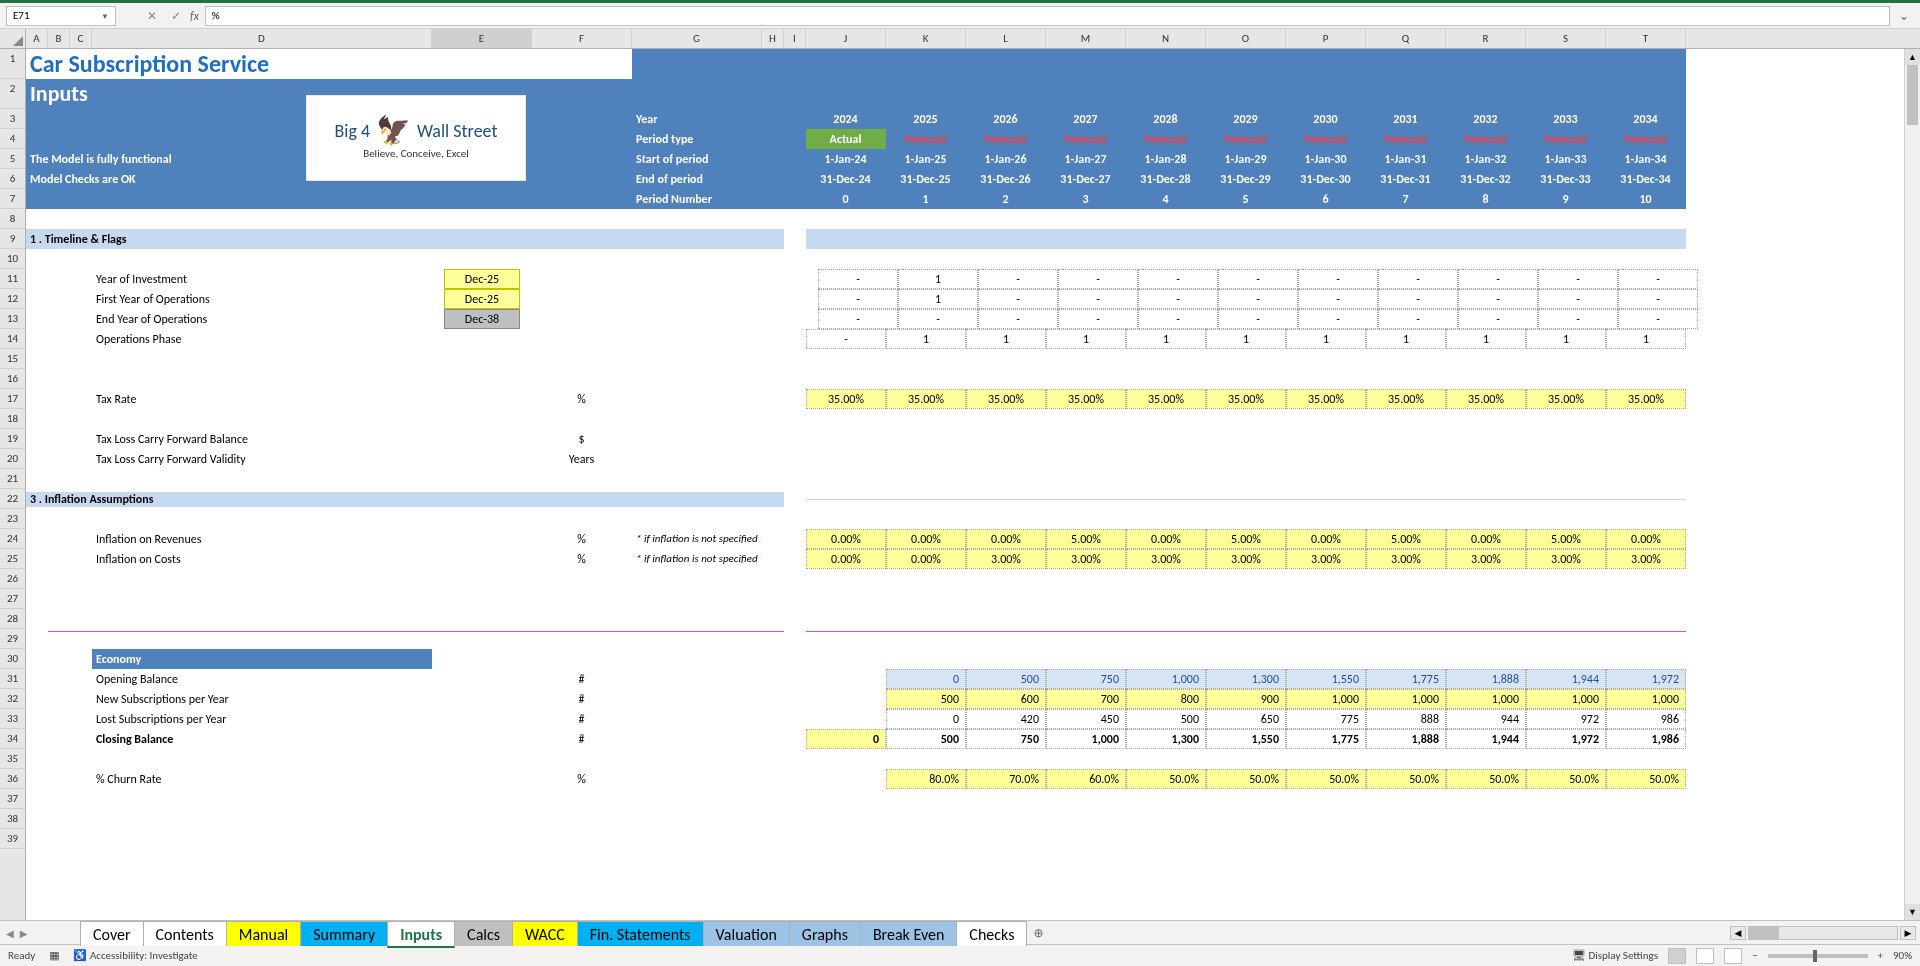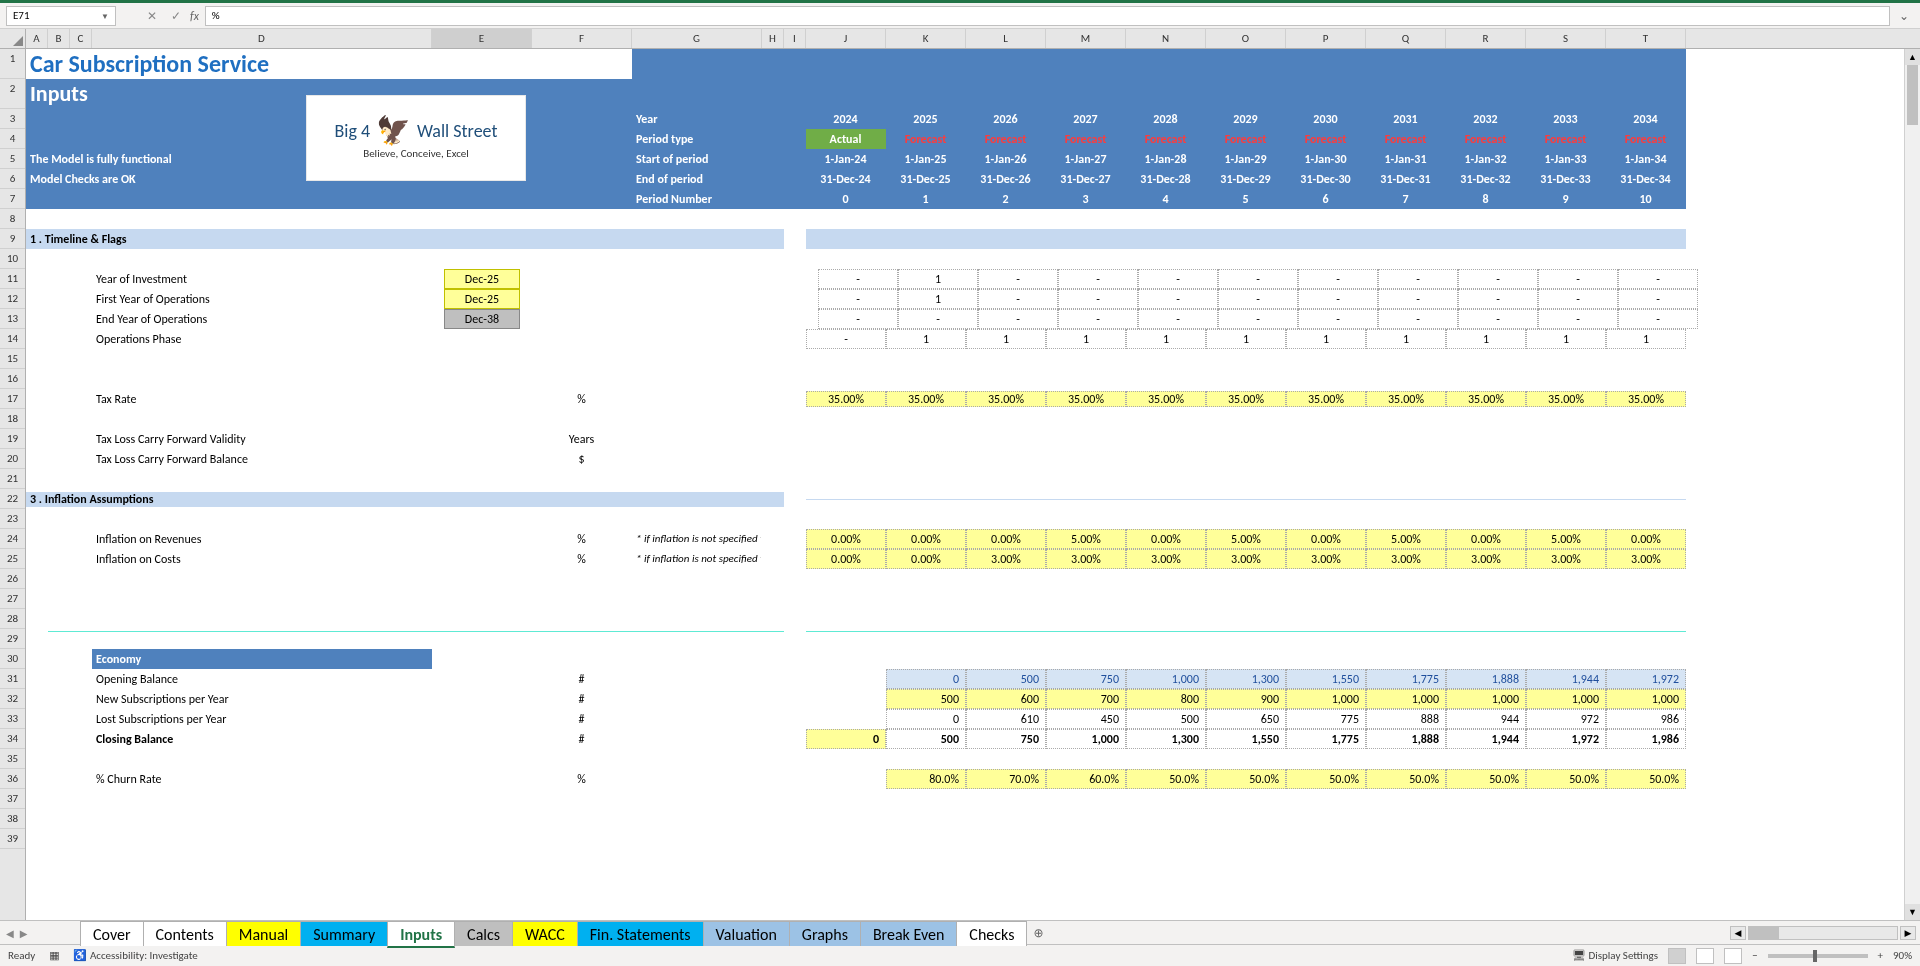--- a/index.html
+++ b/index.html
@@ -27,21 +27,21 @@
 .row-headers { width: 26px; background: #e6e6e6; border-right: 1px solid #b0b0b0; }
 .rh { height: 20px; border-bottom: 1px solid #d0d0d0; text-align: center; font-size: 11px; color: #333; line-height: 20px; }
 
 .cells { flex: 1; position: relative; overflow: hidden; }
 .row { height: 20px; display: flex; position: relative; }
 .cell { border-right: 1px solid transparent; border-bottom: 1px solid transparent; padding: 0 4px; overflow: hidden; white-space: nowrap; display: flex; align-items: center; }
 
 
 .blue-bg { background: #4f81bd; color: #fff; }
 .header-band { background: #c6d9f0; font-weight: bold; color: #000; }
-.sub-band { background: #5eead4; font-weight: bold; color: #000; margin-top: 22px; }
+.sub-band { background: #d946ef; font-weight: bold; color: #000; margin-top: 22px; }
 .datacell { text-align: center; justify-content: center; }
 .yellow { background: #ffff99; }
 .lblue-cell { background: #d6e4f4; color: #0000d0; }
 .actual { background: #70ad47; color: #fff; font-weight: bold; }
 .forecast { color: #c00000; font-weight: bold; }
 .title-blue { color: #1f6fc1; font-weight: bold; font-size: 24px; }
 .title-white { color: #fff; font-weight: bold; font-size: 22px; }
 .grey-box { background: #bfbfbf; text-align:center; justify-content:center; border:1px solid #888;}
 .yellow-box { background: #ffff99; text-align:center; justify-content:center; border:1px solid #c0c000;}
 .econ-hdr { background:#4f81bd; color:#fff; font-weight:bold; }
@@ -399,21 +399,21 @@
             <div class="cell datacell " style="width: 80px; border: 1px dotted rgb(170, 170, 170); justify-content: center;">1</div>
             <div class="cell datacell " style="width: 80px; border: 1px dotted rgb(170, 170, 170); justify-content: center;">1</div>
             <div class="cell datacell " style="width: 80px; border: 1px dotted rgb(170, 170, 170); justify-content: center;">1</div>
           </div>
           <div class="row" style="height: 20px;">
             <div class="cell " style="width: 1900px;"></div>
           </div>
           <div class="row" style="height: 20px;">
             <div class="cell " style="width: 1900px;"></div>
           </div>
-          <div class="row" style="height: 20px; align-items: center;">
+          <div class="row" style="height: 20px;">
             <div class="cell " style="width: 66px;"></div>
             <div class="cell " style="width: 340px;">      Tax Rate</div>
             <div class="cell center " style="width: 100px;"></div>
             <div class="cell center" style="width: 100px;">%</div>
             <div class="cell italic" style="width: 130px; font-size: 11px;"></div>
             <div class="cell " style="width: 22px;"></div>
             <div class="cell " style="width: 22px;"></div>
             <div class="cell datacell yellow" style="width: 80px; border: 1px dotted rgb(170, 170, 170); background: rgb(255, 255, 153); justify-content: center;">35.00%</div>
             <div class="cell datacell yellow" style="width: 80px; border: 1px dotted rgb(170, 170, 170); background: rgb(255, 255, 153); justify-content: center;">35.00%</div>
             <div class="cell datacell yellow" style="width: 80px; border: 1px dotted rgb(170, 170, 170); background: rgb(255, 255, 153); justify-content: center;">35.00%</div>
@@ -424,33 +424,33 @@
             <div class="cell datacell yellow" style="width: 80px; border: 1px dotted rgb(170, 170, 170); background: rgb(255, 255, 153); justify-content: center;">35.00%</div>
             <div class="cell datacell yellow" style="width: 80px; border: 1px dotted rgb(170, 170, 170); background: rgb(255, 255, 153); justify-content: center;">35.00%</div>
             <div class="cell datacell yellow" style="width: 80px; border: 1px dotted rgb(170, 170, 170); background: rgb(255, 255, 153); justify-content: center;">35.00%</div>
             <div class="cell datacell yellow" style="width: 80px; border: 1px dotted rgb(170, 170, 170); background: rgb(255, 255, 153); justify-content: center;">35.00%</div>
           </div>
           <div class="row" style="height: 20px;">
             <div class="cell " style="width: 1900px;"></div>
           </div>
           <div class="row" style="height: 20px;">
             <div class="cell " style="width: 66px;"></div>
+            <div class="cell " style="width: 340px;">      Tax Loss Carry Forward Balance</div>
+            <div class="cell center " style="width: 100px;"></div>
+            <div class="cell center" style="width: 100px;">$</div>
+            <div class="cell italic" style="width: 130px; font-size: 11px;"></div>
+            <div class="cell " style="width: 22px;"></div>
+            <div class="cell " style="width: 22px;"></div>
+            <div class="cell " style="width: 880px;"></div>
+          </div>
+          <div class="row" style="height: 20px;">
+            <div class="cell " style="width: 66px;"></div>
             <div class="cell " style="width: 340px;">      Tax Loss Carry Forward Validity</div>
             <div class="cell center " style="width: 100px;"></div>
             <div class="cell center" style="width: 100px;">Years</div>
-            <div class="cell italic" style="width: 130px; font-size: 11px;"></div>
-            <div class="cell " style="width: 22px;"></div>
-            <div class="cell " style="width: 22px;"></div>
-            <div class="cell " style="width: 880px;"></div>
-          </div>
-          <div class="row" style="height: 20px;">
-            <div class="cell " style="width: 66px;"></div>
-            <div class="cell " style="width: 340px;">      Tax Loss Carry Forward Balance</div>
-            <div class="cell center " style="width: 100px;"></div>
-            <div class="cell center" style="width: 100px;">$</div>
             <div class="cell italic" style="width: 130px; font-size: 11px;"></div>
             <div class="cell " style="width: 22px;"></div>
             <div class="cell " style="width: 22px;"></div>
             <div class="cell " style="width: 880px;"></div>
           </div>
           <div class="row" style="height: 20px;">
             <div class="cell " style="width: 1900px;"></div>
           </div>
           <div class="row" style="height: 20px; align-items: center;">
             <div class="cell header-band" style="width: 758px;"> 3 .  Inflation Assumptions</div>
@@ -563,21 +563,21 @@
           <div class="row" style="height: 20px;">
             <div class="cell " style="width: 66px;"></div>
             <div class="cell " style="width: 340px;">      Lost Subscriptions per Year</div>
             <div class="cell center " style="width: 100px;"></div>
             <div class="cell center" style="width: 100px;">#</div>
             <div class="cell italic" style="width: 130px; font-size: 11px;"></div>
             <div class="cell " style="width: 22px;"></div>
             <div class="cell " style="width: 22px;"></div>
             <div class="cell datacell" style="width: 80px; border: none; justify-content: flex-end; padding-right: 6px; background: transparent;"></div>
             <div class="cell datacell" style="width: 80px; border: 1px dotted rgb(170, 170, 170); justify-content: flex-end; padding-right: 6px;">0</div>
-            <div class="cell datacell" style="width: 80px; border: 1px dotted rgb(170, 170, 170); justify-content: flex-end; padding-right: 6px;">610</div>
+            <div class="cell datacell" style="width: 80px; border: 1px dotted rgb(170, 170, 170); justify-content: flex-end; padding-right: 6px;">420</div>
             <div class="cell datacell" style="width: 80px; border: 1px dotted rgb(170, 170, 170); justify-content: flex-end; padding-right: 6px;">450</div>
             <div class="cell datacell" style="width: 80px; border: 1px dotted rgb(170, 170, 170); justify-content: flex-end; padding-right: 6px;">500</div>
             <div class="cell datacell" style="width: 80px; border: 1px dotted rgb(170, 170, 170); justify-content: flex-end; padding-right: 6px;">650</div>
             <div class="cell datacell" style="width: 80px; border: 1px dotted rgb(170, 170, 170); justify-content: flex-end; padding-right: 6px;">775</div>
             <div class="cell datacell" style="width: 80px; border: 1px dotted rgb(170, 170, 170); justify-content: flex-end; padding-right: 6px;">888</div>
             <div class="cell datacell" style="width: 80px; border: 1px dotted rgb(170, 170, 170); justify-content: flex-end; padding-right: 6px;">944</div>
             <div class="cell datacell" style="width: 80px; border: 1px dotted rgb(170, 170, 170); justify-content: flex-end; padding-right: 6px;">972</div>
             <div class="cell datacell" style="width: 80px; border: 1px dotted rgb(170, 170, 170); justify-content: flex-end; padding-right: 6px;">986</div>
           </div>
           <div class="row" style="height: 20px;">

